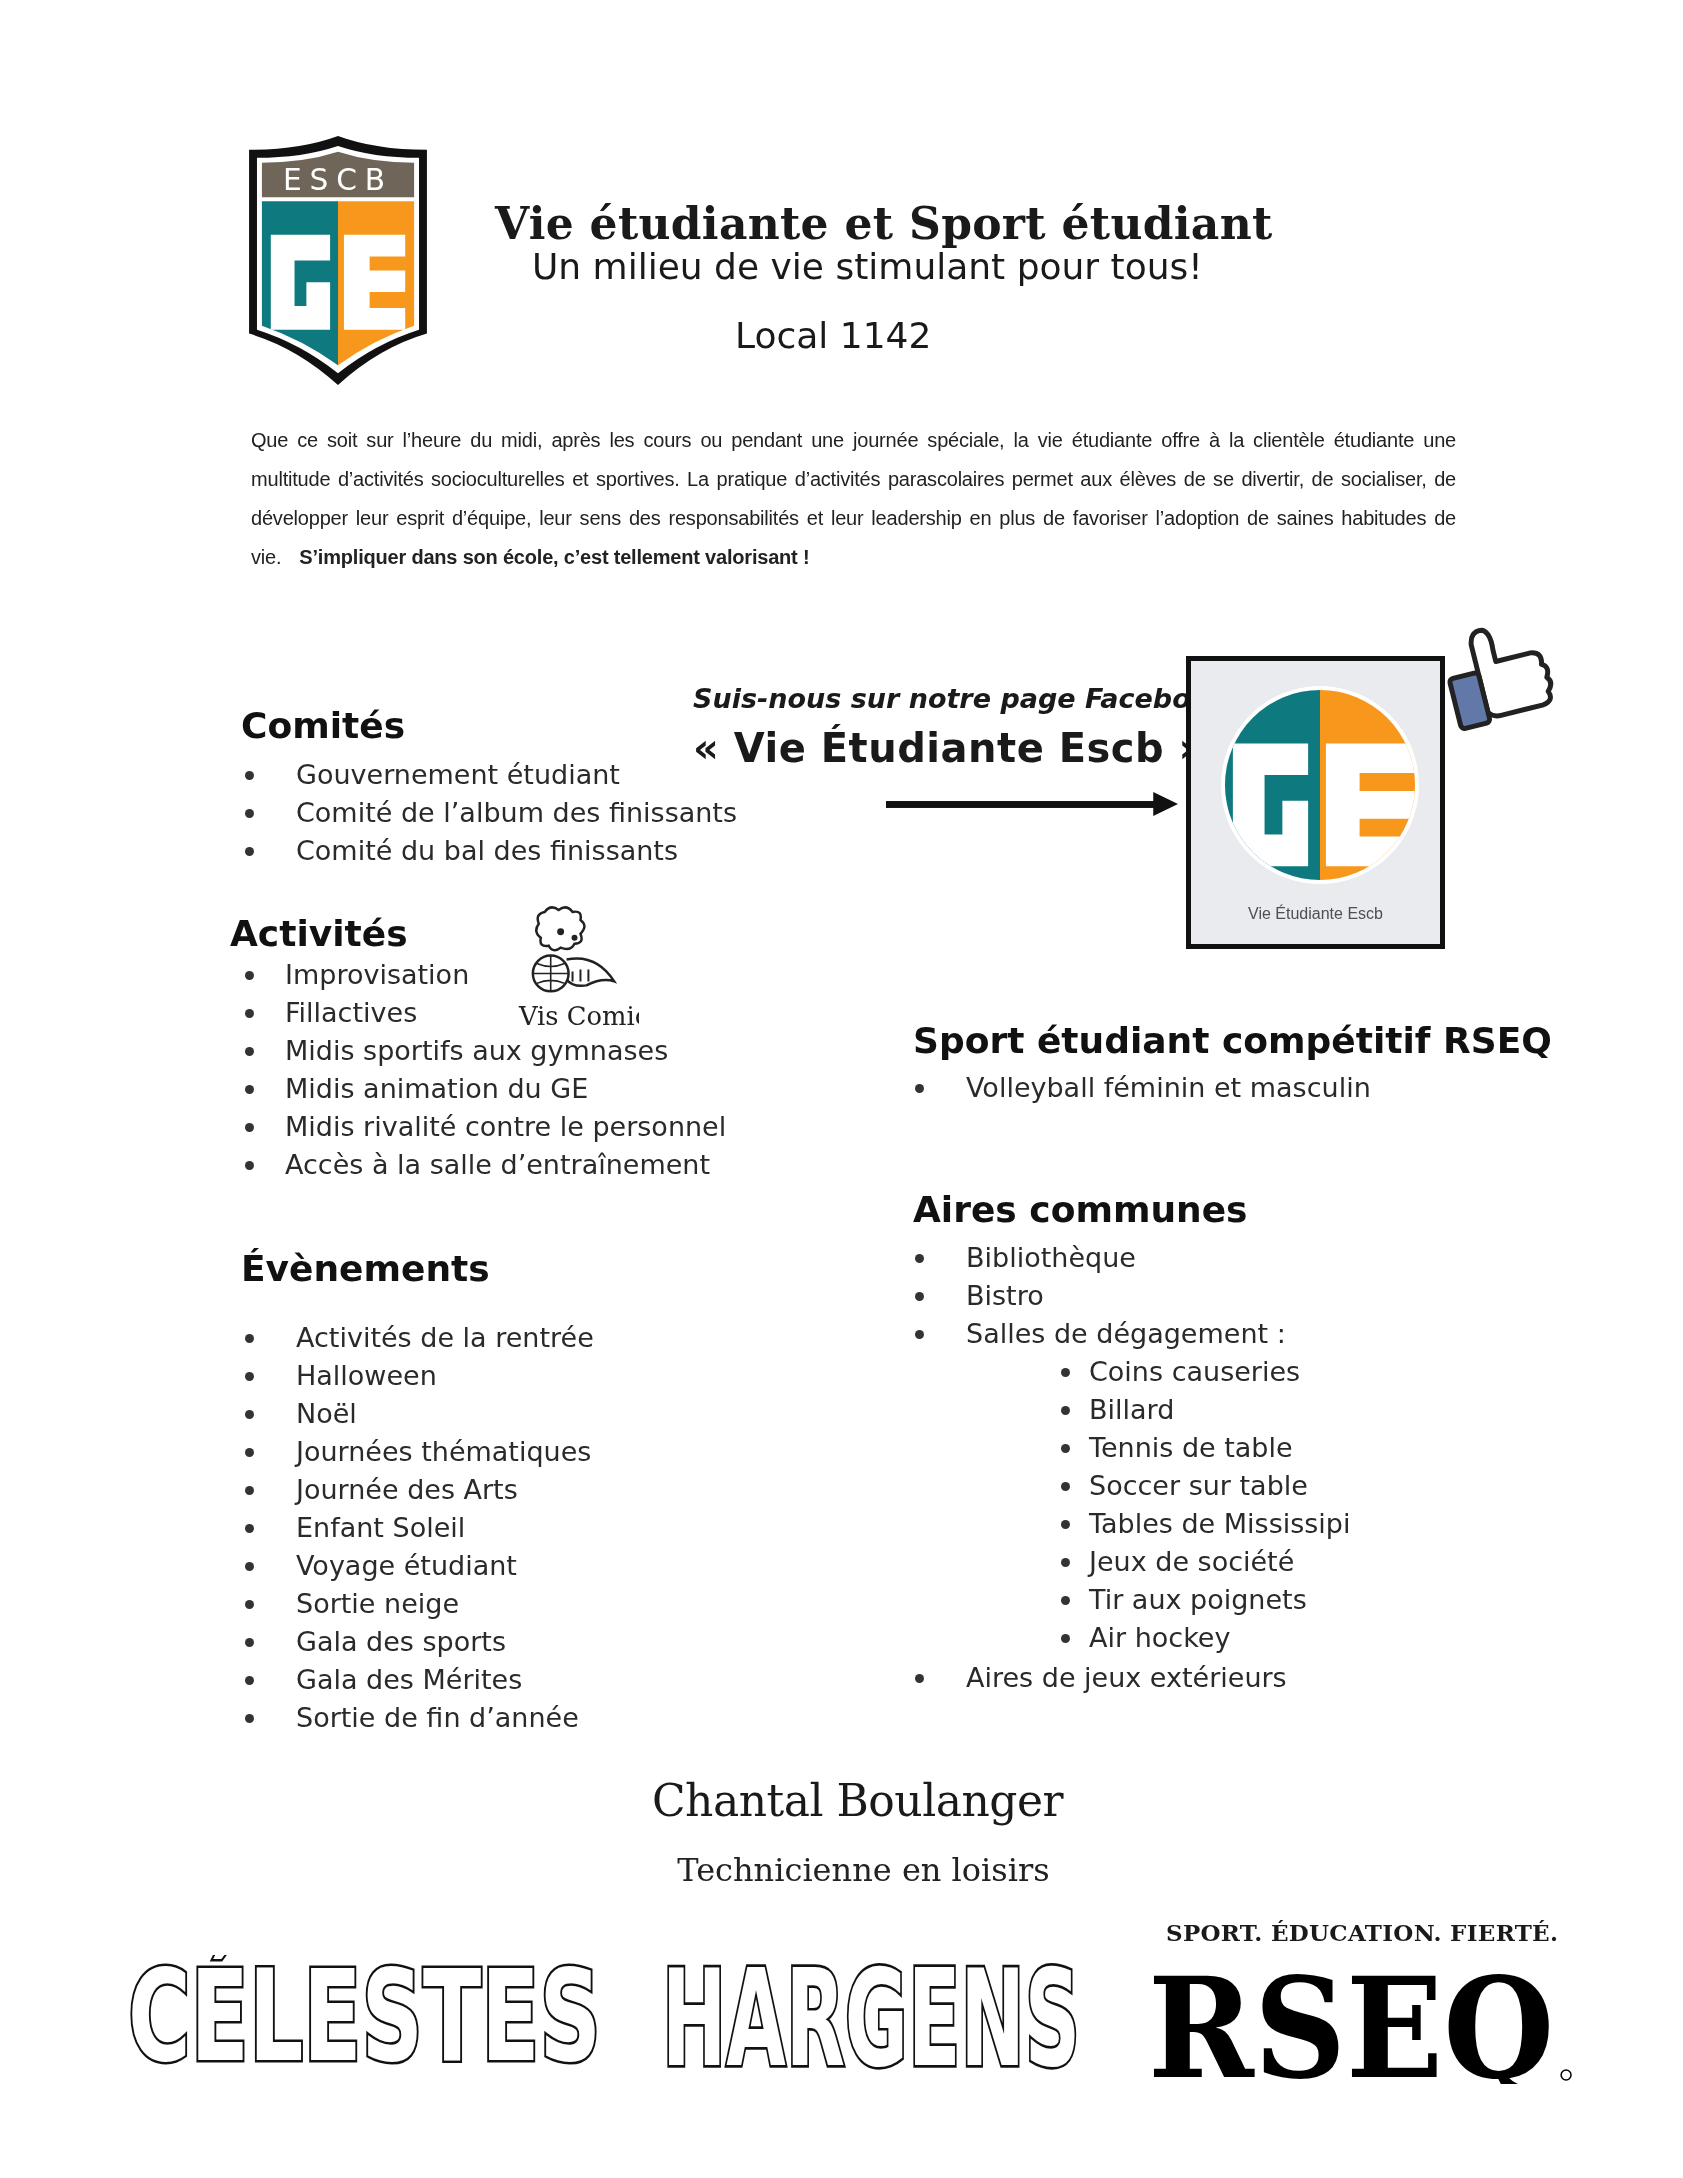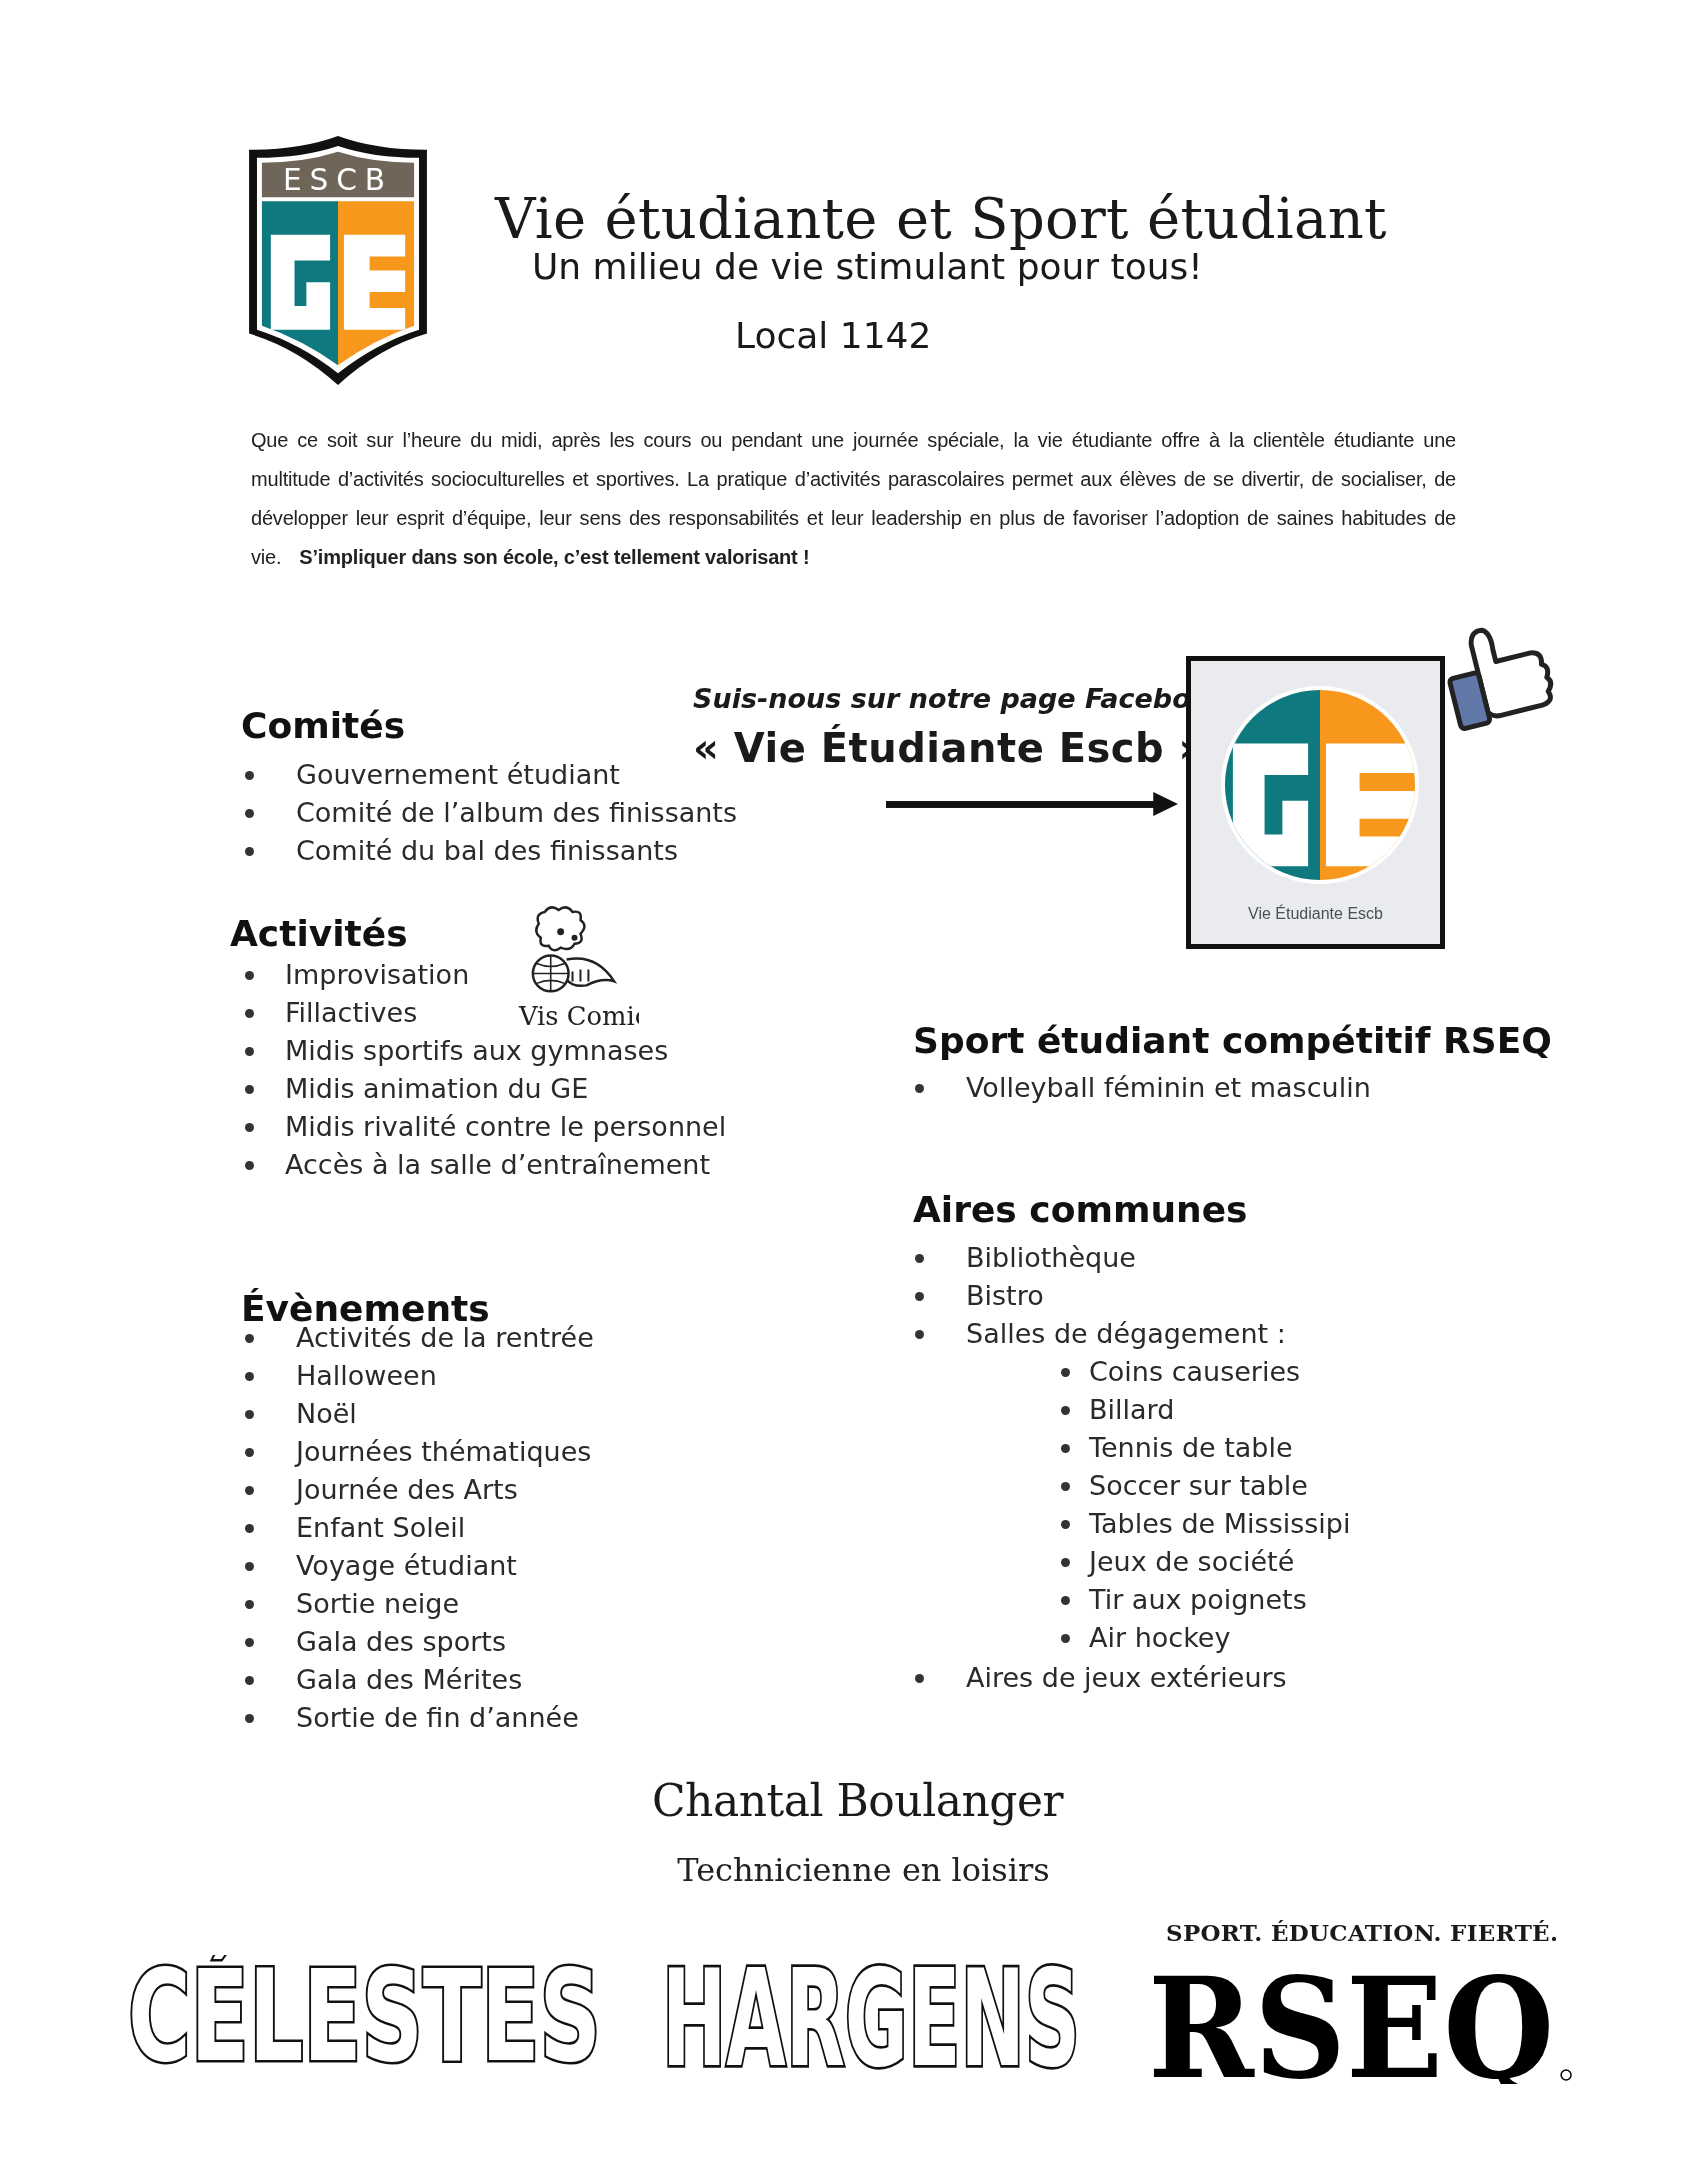--- a/index.html
+++ b/index.html
@@ -2,22 +2,22 @@
 <html><head>
   <meta charset="utf-8">
   <style>
     html, body { margin: 0; padding: 0; background: #ffffff; }
     body { width: 1683px; height: 2178px; position: relative; overflow: hidden;
            font-family: "DejaVu Sans", sans-serif; color: #1a1a1a; }
     .abs { position: absolute; }
 
     
     .crest { left: 241px; top: 136px; width: 194px; height: 249px; }
-    .title { left: 495px; top: 186px; width: 792px; font-family: "DejaVu Serif", serif;
-             font-weight: normal; font-size: 56px; letter-spacing: 0.3px; white-space: nowrap; }
+    .title { left: 495px; top: 198px; width: 792px; font-family: "DejaVu Serif", serif;
+             font-weight: bold; font-size: 44px; letter-spacing: 0.3px; white-space: nowrap; }
     .subtitle { left: 532px; top: 246px; font-size: 36px; white-space: nowrap; }
     .local { left: 735px; top: 315px; font-size: 36px; white-space: nowrap; }
 
     
     .intro { left: 251px; top: 421px; width: 1205px; font-family: "Liberation Sans Narrow", "Liberation Sans", sans-serif;
              font-size: 20px; line-height: 39px; text-align: justify; color: #222; letter-spacing: -0.2px; }
     .intro .strong { font-weight: bold; margin-left: 18px; }
 
     
     .fb-text1 { left: 693px; top: 683px; width: 480px; text-align: right; font-size: 27px; font-weight: bold;
@@ -134,21 +134,21 @@
 </svg>
 <ul class="list indent-40" style="left:245px; top:956px;">
   <li><span class="bullet"></span><span>Improvisation</span></li>
   <li><span class="bullet"></span><span>Fillactives</span></li>
   <li><span class="bullet"></span><span>Midis sportifs aux gymnases</span></li>
   <li><span class="bullet"></span><span>Midis animation du GE</span></li>
   <li><span class="bullet"></span><span>Midis rivalité contre le personnel</span></li>
   <li><span class="bullet"></span><span>Accès à la salle d’entraînement</span></li>
 </ul>
 
-<div class="abs section-h" style="left:241px; top:1288px;">Évènements</div>
+<div class="abs section-h" style="left:241px; top:1248px;">Évènements</div>
 <ul class="list indent-52n" style="left:245px; top:1319px;">
   <li><span class="bullet"></span><span>Activités de la rentrée</span></li>
   <li><span class="bullet"></span><span>Halloween</span></li>
   <li><span class="bullet"></span><span>Noël</span></li>
   <li><span class="bullet"></span><span>Journées thématiques</span></li>
   <li><span class="bullet"></span><span>Journée des Arts</span></li>
   <li><span class="bullet"></span><span>Enfant Soleil</span></li>
   <li><span class="bullet"></span><span>Voyage étudiant</span></li>
   <li><span class="bullet"></span><span>Sortie neige</span></li>
   <li><span class="bullet"></span><span>Gala des sports</span></li>

